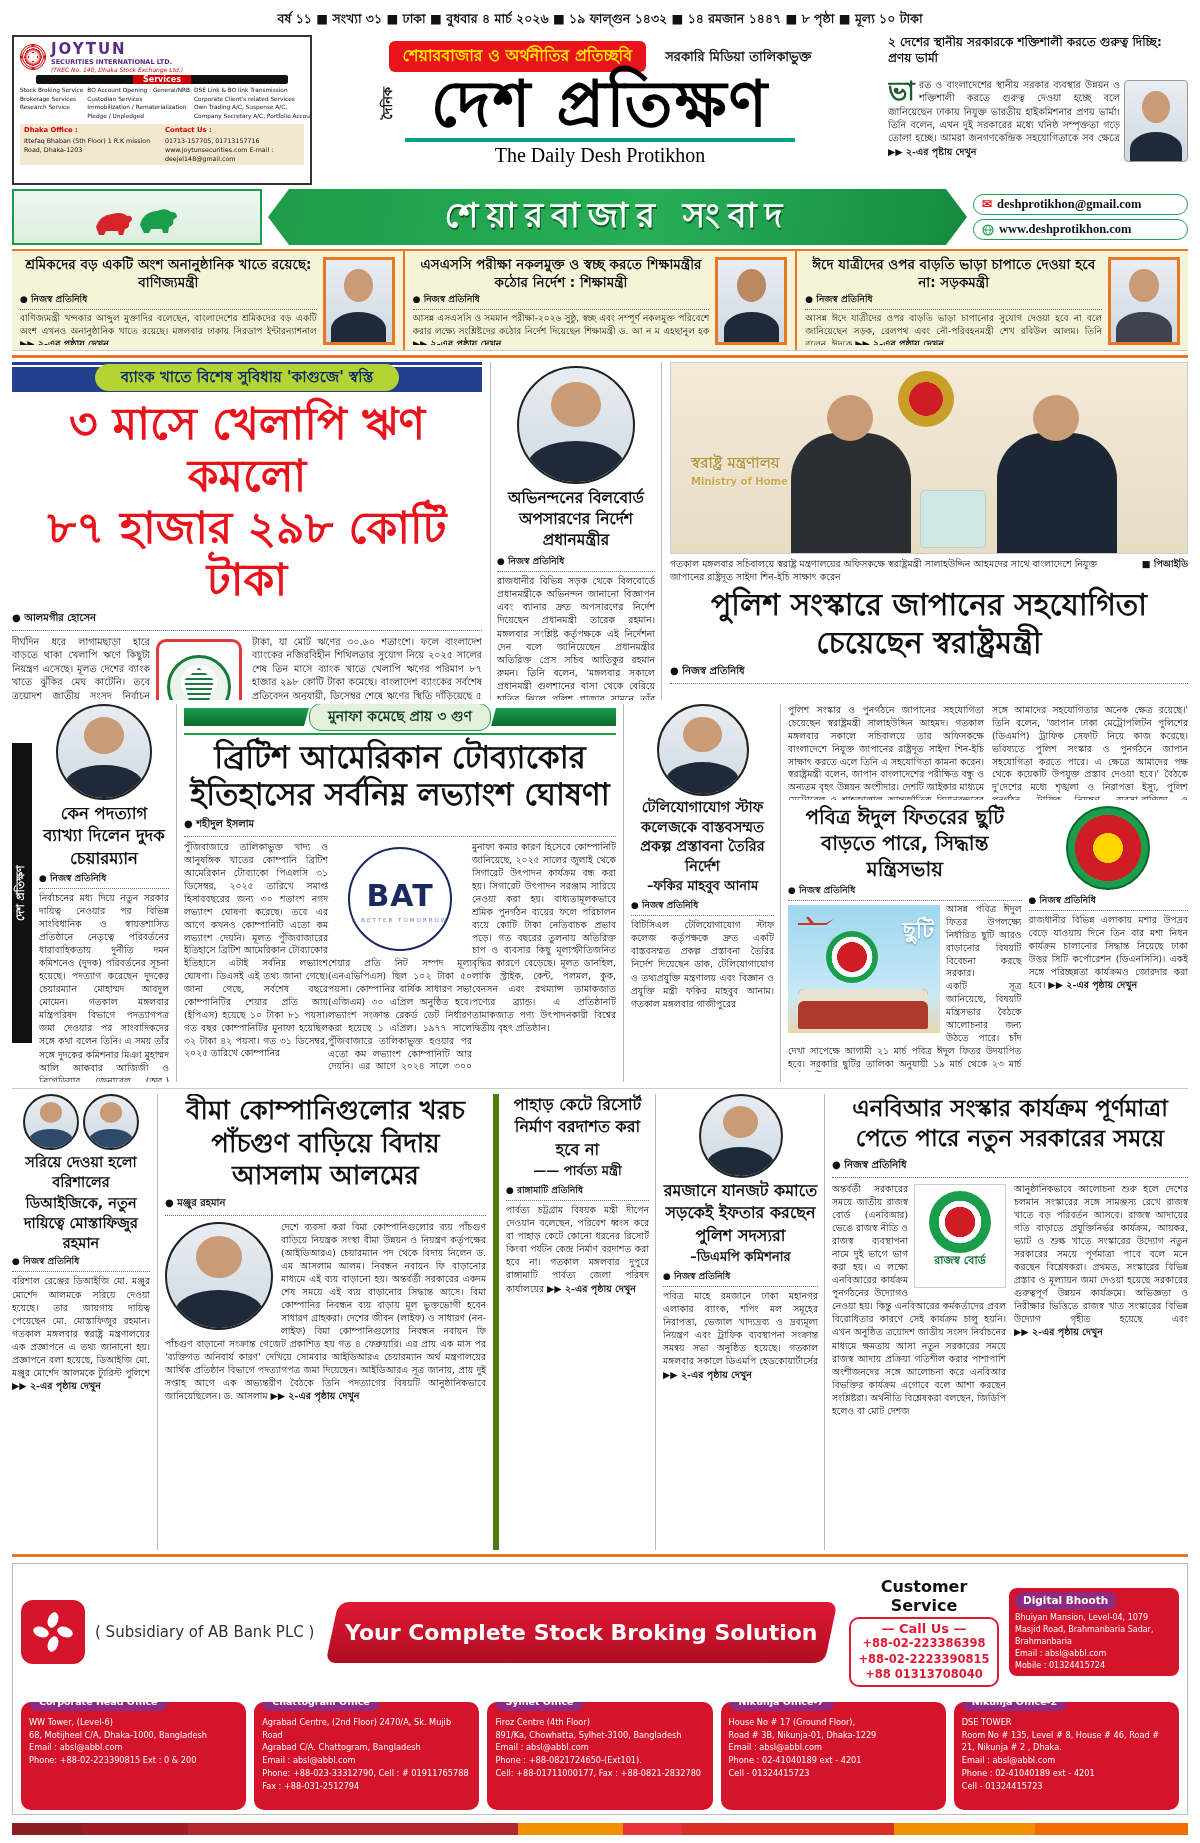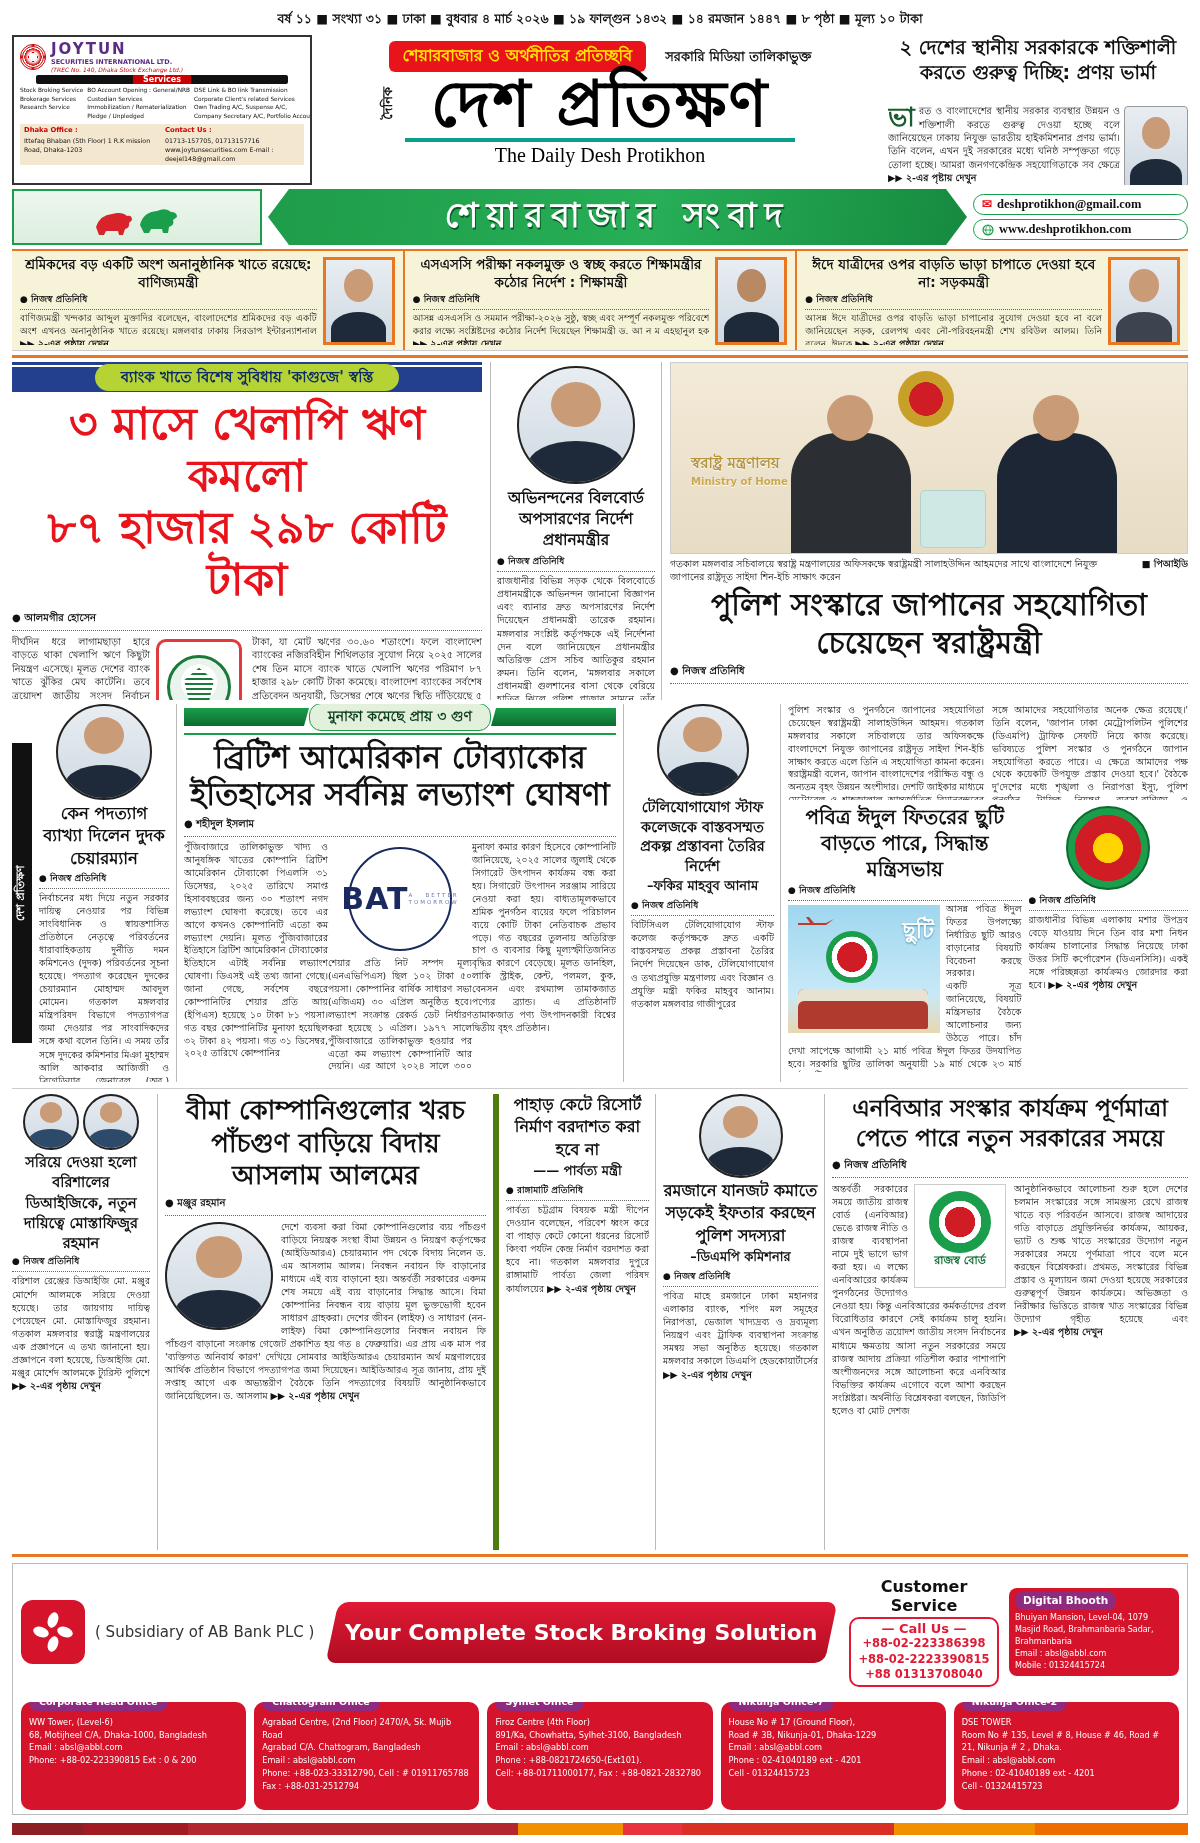--- a/index.html
+++ b/index.html
@@ -25,21 +25,21 @@
 .jt-foot div{flex:1;font-size:6.3px;line-height:1.45}
 .jt-foot b{color:#c00;display:block;font-size:6.8px}
 .mast-center{flex:1;position:relative;text-align:center}
 .tagline-red{display:inline-block;background:#e8131b;color:#ffe600;font-weight:bold;font-size:16px;padding:2px 14px;border-radius:6px;margin-top:6px}
 .gov-listed{display:inline-block;font-weight:bold;font-size:13px;margin-left:14px}
 .mast-title{font-size:64px;font-weight:bold;line-height:1.0;letter-spacing:2px;color:#000}
 .mast-daily{position:absolute;left:56px;top:52px;writing-mode:vertical-rl;transform:rotate(180deg);font-size:13px;font-weight:bold}
 .mast-rule{height:4px;background:#0aa08e;width:70%;margin:2px auto 2px}
 .mast-sub{font-family:"Liberation Serif","DejaVu Serif",serif;font-size:20px;color:#000}
 .verma{width:300px;font-size:9.5px;overflow:hidden}
-.verma h3{font-size:19px;line-height:1.3;text-align:center;margin-bottom:20px}
+.verma h3{font-size:12px;line-height:1.3;text-align:left;margin-bottom:12px}
 .verma .vbody{text-align:justify;line-height:1.4}
 .verma .vphoto{float:right;width:64px;height:82px;margin:2px 0 2px 4px;border:1px solid #999;border-radius:4px}
 .dropcap{float:left;font-size:26px;font-weight:bold;color:#1a5c2e;padding-right:4px;line-height:1}
 .more{font-weight:bold;font-size:9.5px;white-space:nowrap}
 
 .banner{height:56px;margin-top:4px;display:flex;align-items:stretch;gap:6px}
 .bb-box{width:250px;border:2px solid #1a9e4b;background:linear-gradient(#eef7ee,#dceede);display:flex;align-items:center;justify-content:center;gap:6px}
 .banner-mid{flex:1;background:linear-gradient(100deg,#1f9c49,#27ae57 55%,#168a3f);clip-path:polygon(3% 0,97% 0,100% 50%,97% 100%,3% 100%,0 50%);display:flex;align-items:center;justify-content:center}
 .banner-mid span{color:#fff;font-weight:bold;font-size:34px;letter-spacing:8px;text-shadow:1px 2px 0 #0a5c28}
 .banner-right{width:215px;display:flex;flex-direction:column;gap:4px;justify-content:center}
@@ -101,21 +101,21 @@
 .sm-body{font-size:9.2px;text-align:justify;line-height:1.42}
 .bat{width:448px;overflow:hidden;border-left:1px solid #bbb;border-right:1px solid #bbb;padding:0 7px}
 .bat-kicker{display:flex;align-items:center;gap:0;height:26px}
 .bat-kicker:before,.bat-kicker:after{content:"";flex:1;height:18px;background:linear-gradient(#1a9e4b,#0c6b30)}
 .bat-kicker:before{clip-path:polygon(0 0,100% 0,96% 100%,0 100%)}
 .bat-kicker:after{clip-path:polygon(4% 0,100% 0,100% 100%,0 100%)}
 .bat-kicker span{background:#e2f0dc;border:1px solid #1a9e4b;font-weight:bold;font-size:14px;padding:1px 18px;border-radius:12px;color:#0b3d1d;white-space:nowrap}
 .bat h2{font-size:31px;text-align:center;line-height:1.2;margin:3px 0;border-top:2px solid #1a9e4b;padding-top:4px}
 .bat-body{display:flex;gap:0;height:232px;overflow:hidden}
 .bat-body .col{flex:1;font-size:9.2px;text-align:justify;line-height:1.4}
-.bat-logo{width:104px;height:104px;border-radius:50%;border:2px solid #1b2a5e;margin:6px auto;display:flex;align-items:center;justify-content:center;background:#fff}
+.bat-logo{width:104px;height:104px;border-radius:50%;border:2px solid #1b2a5e;margin:6px auto;display:flex;flex-direction:column;align-items:center;justify-content:center;background:#fff}
 .bat-logo b{color:#1b2a5e;font-size:30px;letter-spacing:1px}
 .bat-logo i{color:#6a7bb0;font-size:5.5px;letter-spacing:2px;font-style:normal}
 .teleco{width:150px;overflow:hidden;border-right:1px solid #bbb;padding-right:6px}
 .teleco .cph{width:92px;height:92px;border-radius:50%;border:2px solid #222;margin:0 auto 2px}
 .teleco h3{font-size:14.5px;text-align:center;line-height:1.35}
 .attrib{font-size:13px;font-weight:bold;text-align:center}
 .right-block{flex:1;overflow:hidden}
 .police-body2{display:flex;gap:8px;height:96px;overflow:hidden;margin-bottom:4px}
 .police-body2 .col{flex:1;font-size:9.2px;text-align:justify;line-height:1.4}
 .rb-split{display:flex;gap:7px;height:268px}

